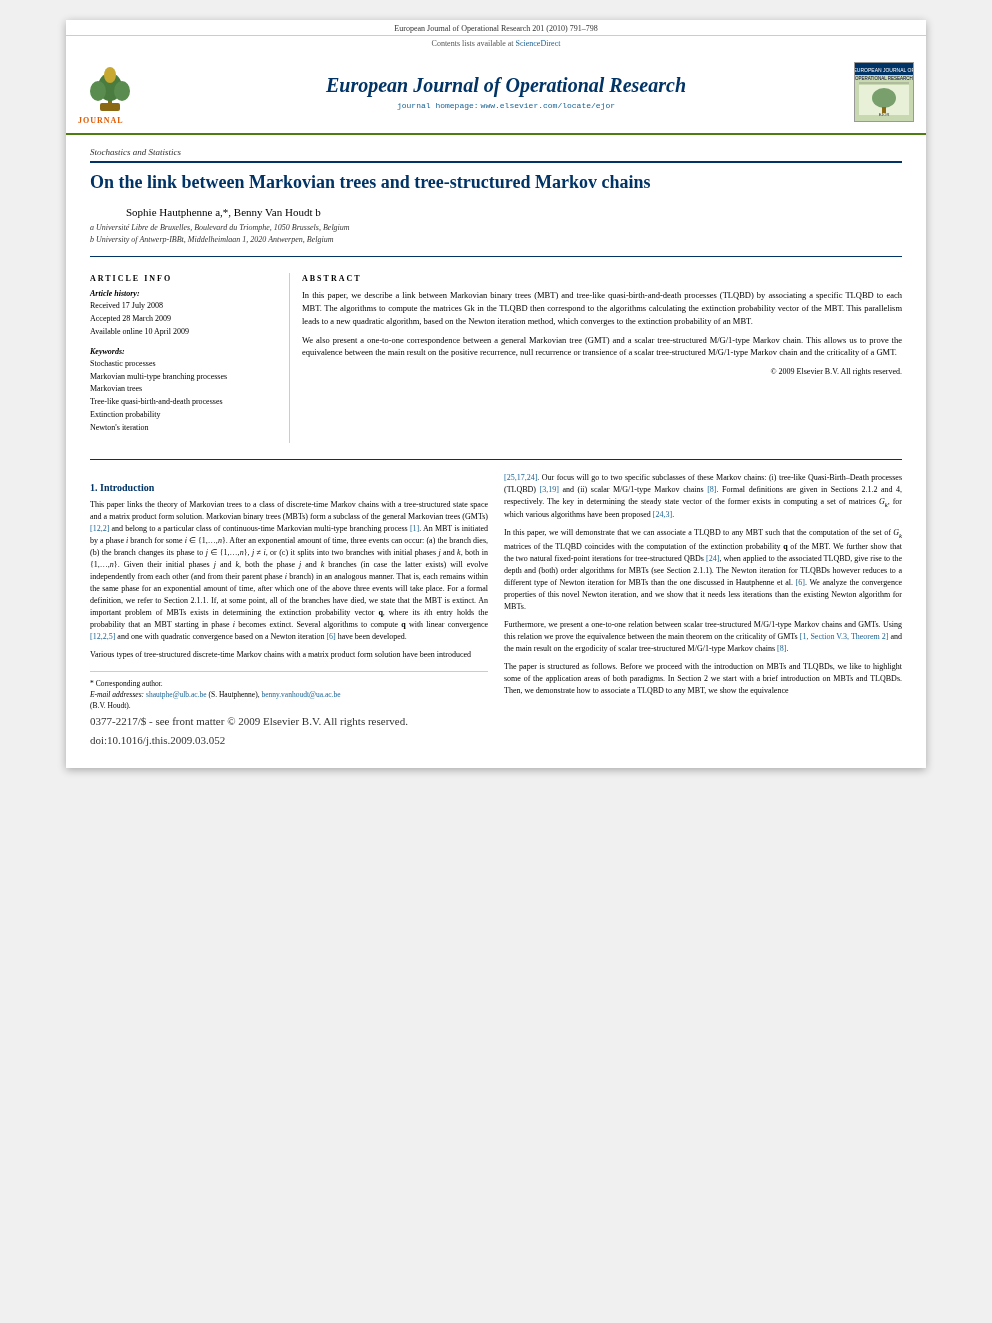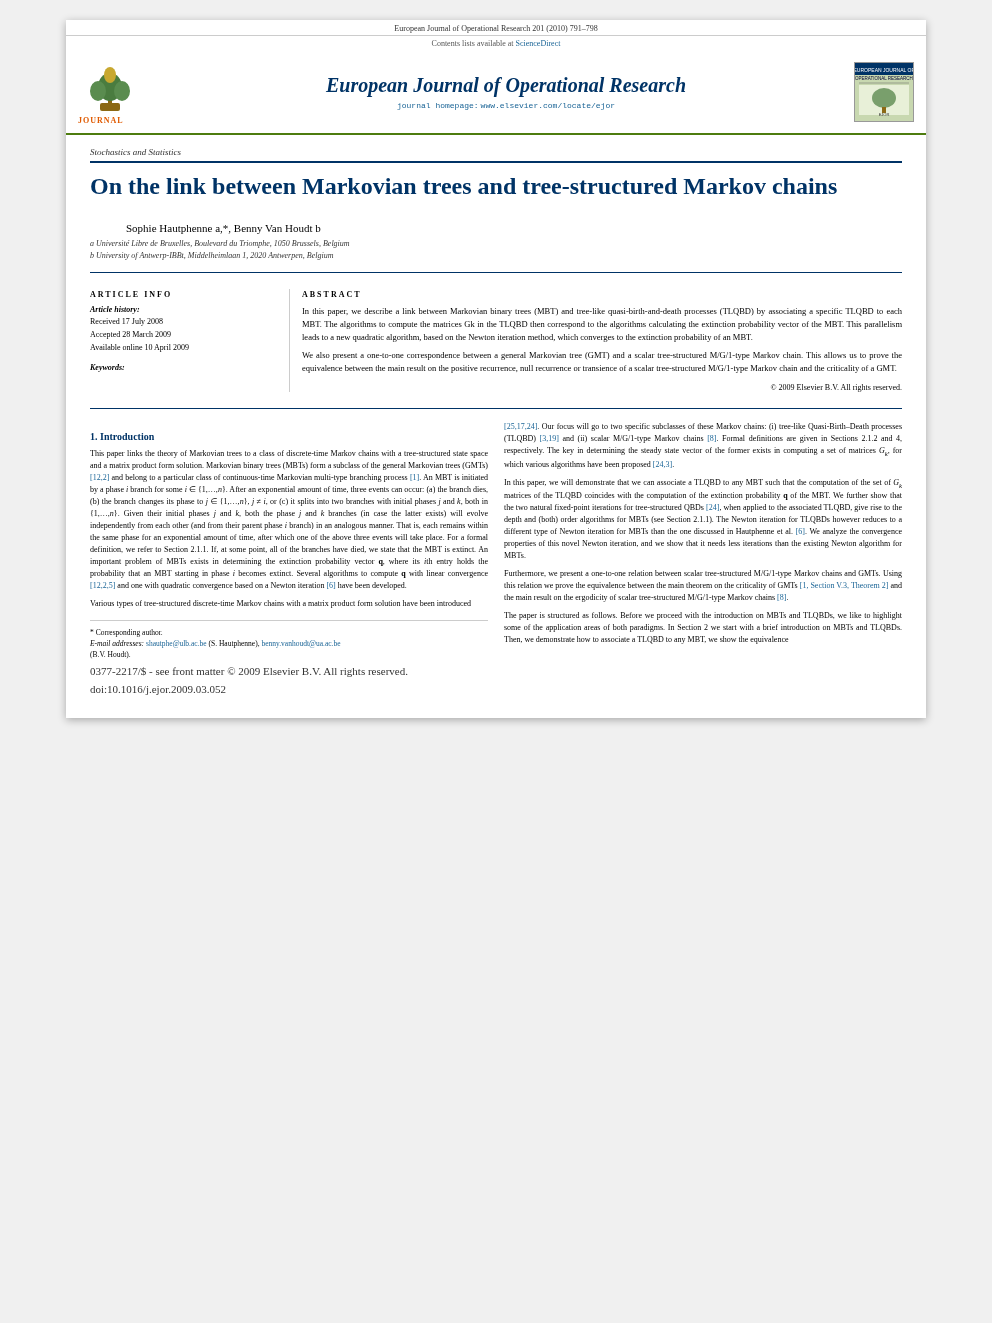--- a/index.html
+++ b/index.html
@@ -86,24 +86,24 @@
     .article-body {
       padding: 12px 24px 20px 24px;
     }
     .section-label {
       font-size: 9px;
       font-style: italic;
       color: #333;
       margin-bottom: 4px;
     }
     .article-title {
-      font-size: 24px;
+      font-size: 18px;
       font-weight: bold;
       color: #003366;
-      margin-bottom: 20px;
+      margin-bottom: 12px;
       line-height: 1.3;
     }
     .authors {
       font-size: 11px;
       margin-bottom: 4px;
       margin-left: 36px;
     }
     .affiliations {
       font-size: 8px;
       font-style: italic;
@@ -295,20 +295,28 @@
         <div class="info-section">
           <div class="info-section-title">Article history:</div>
           <div class="info-dates">
             <div>Received 17 July 2008</div>
             <div>Accepted 28 March 2009</div>
             <div>Available online 10 April 2009</div>
           </div>
         </div>
         <div class="info-section">
           <div class="info-section-title">Keywords:</div>
+          <div class="keywords-list">
+            <div>Stochastic processes</div>
+            <div>Markovian multi-type branching processes</div>
+            <div>Markovian trees</div>
+            <div>Tree-like quasi-birth-and-death processes</div>
+            <div>Extinction probability</div>
+            <div>Newton's iteration</div>
+          </div>
         </div>
       </div>
 
       <div class="abstract-section">
         <h3>
           <span style="letter-spacing:2px; font-size:8px;">ABSTRACT</span>
         </h3>
         <div class="abstract-text">
           <p>In this paper, we describe a link between Markovian binary trees (MBT) and tree-like quasi-birth-and-death processes (TLQBD) by associating a specific TLQBD to each MBT. The algorithms to compute the matrices Gk in the TLQBD then correspond to the algorithms calculating the extinction probability vector of the MBT. This parallelism leads to a new quadratic algorithm, based on the Newton iteration method, which converges to the extinction probability of an MBT.</p>
           <p>We also present a one-to-one correspondence between a general Markovian tree (GMT) and a scalar tree-structured M/G/1-type Markov chain. This allows us to prove the equivalence between the main result on the positive recurrence, null recurrence or transience of a scalar tree-structured M/G/1-type Markov chain and the criticality of a GMT.</p>
@@ -340,21 +348,21 @@
           <div class="corr-note">
             <i>E-mail addresses:</i>
             <span class="highlight" style="cursor:pointer;">shautphe@ulb.ac.be</span>
             <span>(S. Hautphenne),</span>
             <span class="highlight" style="cursor:pointer;">benny.vanhoudt@ua.ac.be</span>
           </div>
           <div class="corr-note">
             <span>(B.V. Houdt).</span>
           </div>
           <div class="doi-line">0377-2217/$ - see front matter © 2009 Elsevier B.V. All rights reserved.</div>
-          <div class="doi-line">doi:10.1016/j.ejor.2009.03.052</div>
+          <div class="doi-line">doi:10.1016/j.this.2009.03.052</div>
         </div>
       </div>
 
       <div class="col-right">
         <div class="body-text">
           <p>
             <span class="ref">[25,17,24]</span>. Our focus will go to two specific subclasses of these Markov chains: (i) tree-like Quasi-Birth–Death processes (TLQBD) <span class="ref">[3,19]</span> and (ii) scalar M/G/1-type Markov chains <span class="ref">[8]</span>. Formal definitions are given in Sections 2.1.2 and 4, respectively. The key in determining the steady state vector of the former exists in computing a set of matrices <i>G<sub>k</sub></i>, for which various algorithms have been proposed <span class="ref">[24,3]</span>.
           </p>
           <p>
             In this paper, we will demonstrate that we can associate a TLQBD to any MBT such that the computation of the set of <i>G<sub>k</sub></i> matrices of the TLQBD coincides with the computation of the extinction probability <b>q</b> of the MBT. We further show that the two natural fixed-point iterations for tree-structured QBDs <span class="ref">[24]</span>, when applied to the associated TLQBD, give rise to the depth and (both) order algorithms for MBTs (see Section 2.1.1). The Newton iteration for TLQBDs however reduces to a different type of Newton iteration for MBTs than the one discussed in Hautphenne et al. <span class="ref">[6]</span>. We analyze the convergence properties of this novel Newton iteration, and we show that it needs less iterations than the existing Newton algorithm for MBTs.

